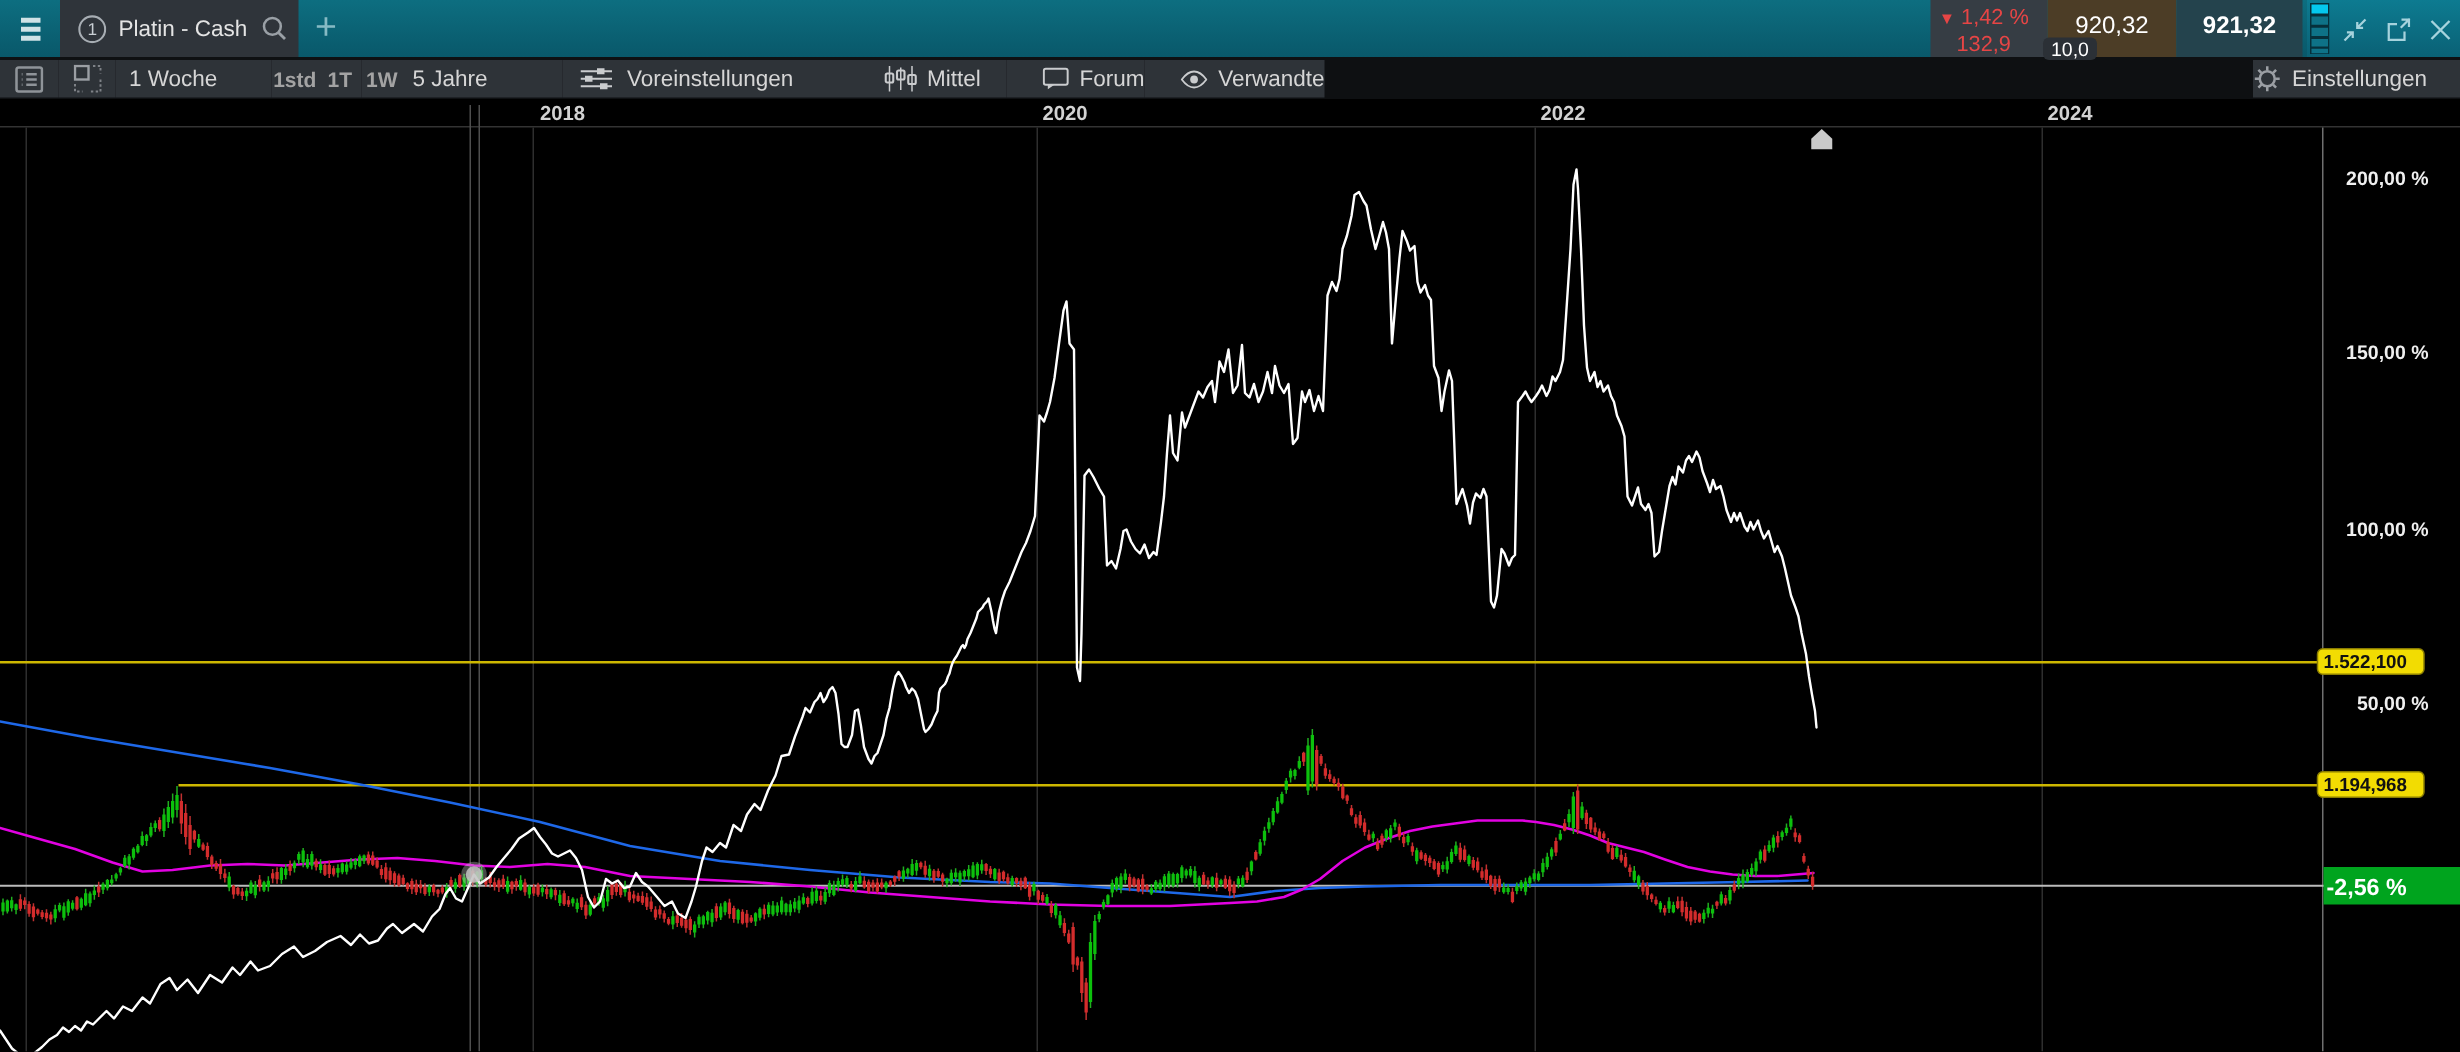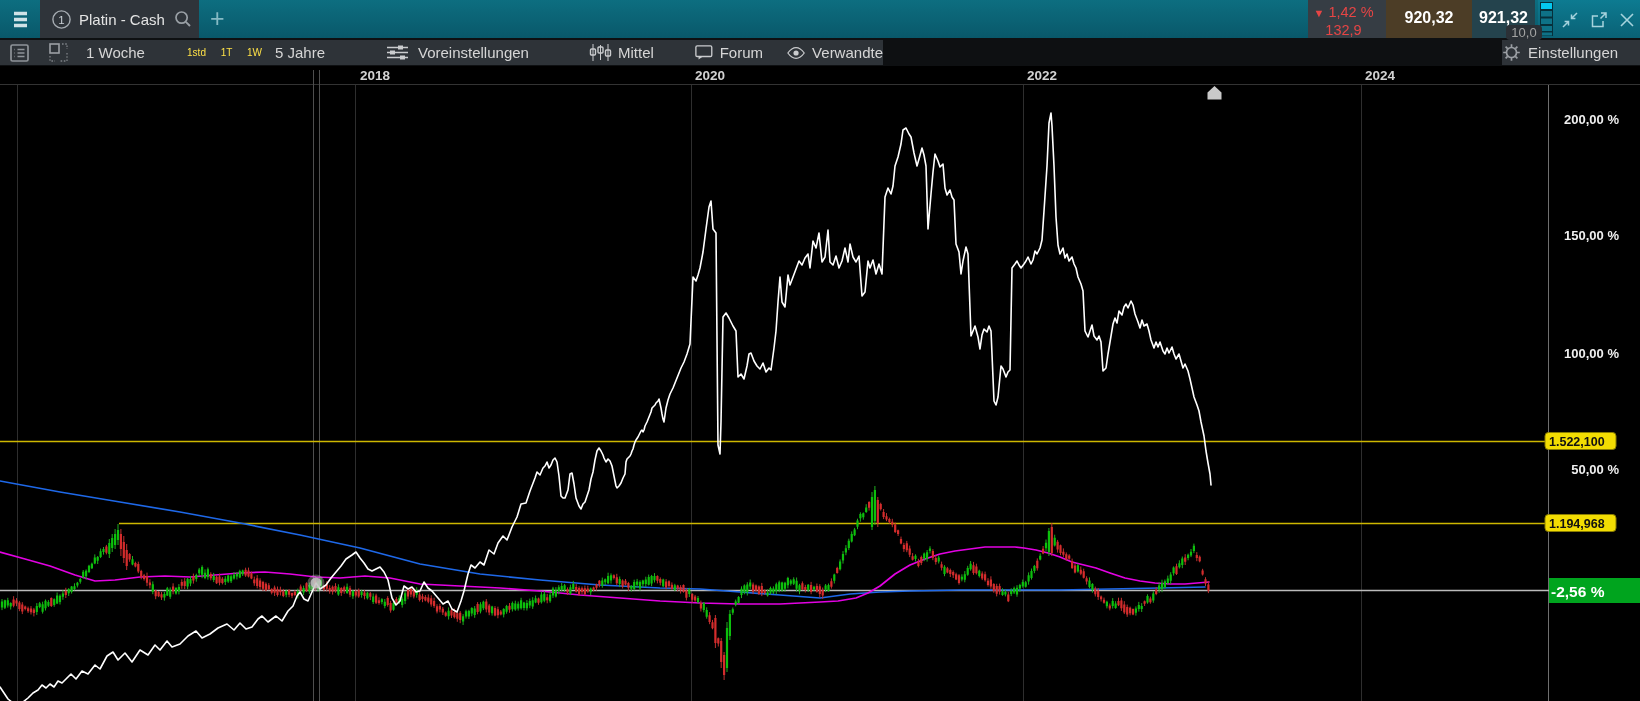--- a/index.html
+++ b/index.html
@@ -1,27 +1,27 @@
 <!DOCTYPE html>
 <html><head><meta charset="utf-8"><style>
 *{margin:0;padding:0;box-sizing:border-box}
 body{width:1640px;height:701px;background:#000;font-family:"Liberation Sans",sans-serif;overflow:hidden;position:relative}
 .hdr{position:absolute;left:0;top:0;width:1640px;height:38px;background:linear-gradient(#0d6e80,#09586a);display:flex}
 .hdr .burger{width:40px;height:38px;display:flex;align-items:center;justify-content:center}
 .tab{width:159px;height:38px;background:#2f343a;display:flex;align-items:center;padding-left:12px;color:#e4e4e4;font-size:15px}
 .plus{color:#86bac4;font-size:25px;font-weight:400;margin-left:11px;line-height:36px}
 .hsp{flex:1}
 .chg{width:78px;height:38px;background:#363d44;color:#e64545;font-size:14.5px;text-align:center;padding:4px 7px 0 0;line-height:17px}
-.bid{width:86px;height:38px;background:#4c3d26;color:#fff;font-weight:bold;font-size:16px;text-align:center;line-height:36px}
-.ask{width:63px;height:38px;background:#24434d;color:#fff;font-weight:bold;font-size:16px;text-align:center;line-height:36px}
+.bid{width:86px;height:38px;background:#4c3d26;color:#fff;font-weight:normal;font-size:16px;text-align:center;line-height:36px}
+.ask{width:84px;height:38px;background:#24434d;color:#fff;font-weight:bold;font-size:16px;text-align:center;line-height:36px}
 .ctrl{width:102px;height:38px;background:linear-gradient(#0d7b91,#0a6175);margin-left:3px;position:relative}
-.spread{position:absolute;left:1506px;top:25px;width:36px;height:15px;background:#2b3036;border-radius:4px;color:#a3a3a3;font-size:13px;text-align:center;line-height:15px;z-index:5}
+.spread{position:absolute;left:1362px;top:25px;width:36px;height:15px;background:#2b3036;border-radius:4px;color:#ffffff;font-size:13px;text-align:center;line-height:15px;z-index:5}
 .tbar{position:absolute;left:0;top:38px;width:1640px;height:28px;background:#0e1012;display:flex;padding-top:2px}
 .tb{background:#2e3338;height:25px;margin-right:0;display:flex;align-items:center;color:#d6d6d6;font-size:15px;white-space:nowrap}
-.ty{color:#fde047;font-weight:normal;font-size:10px;justify-content:center}
+.ty{color:#a3a3a3;font-weight:bold;font-size:14px;justify-content:center}
 </style></head>
 <body>
 <div class="hdr">
  <div class="burger">
       <svg width="15" height="17" viewBox="0 0 15 17" fill="none" style="">
         <path d="M1 2.5H14M1 8.5H14M1 14.5H14" stroke="#cfe2e6" stroke-width="3.4"></path>
       </svg>
     </div>
  <div class="tab">
    <svg width="19" height="19" viewBox="0 0 19 19" fill="none" style="">

